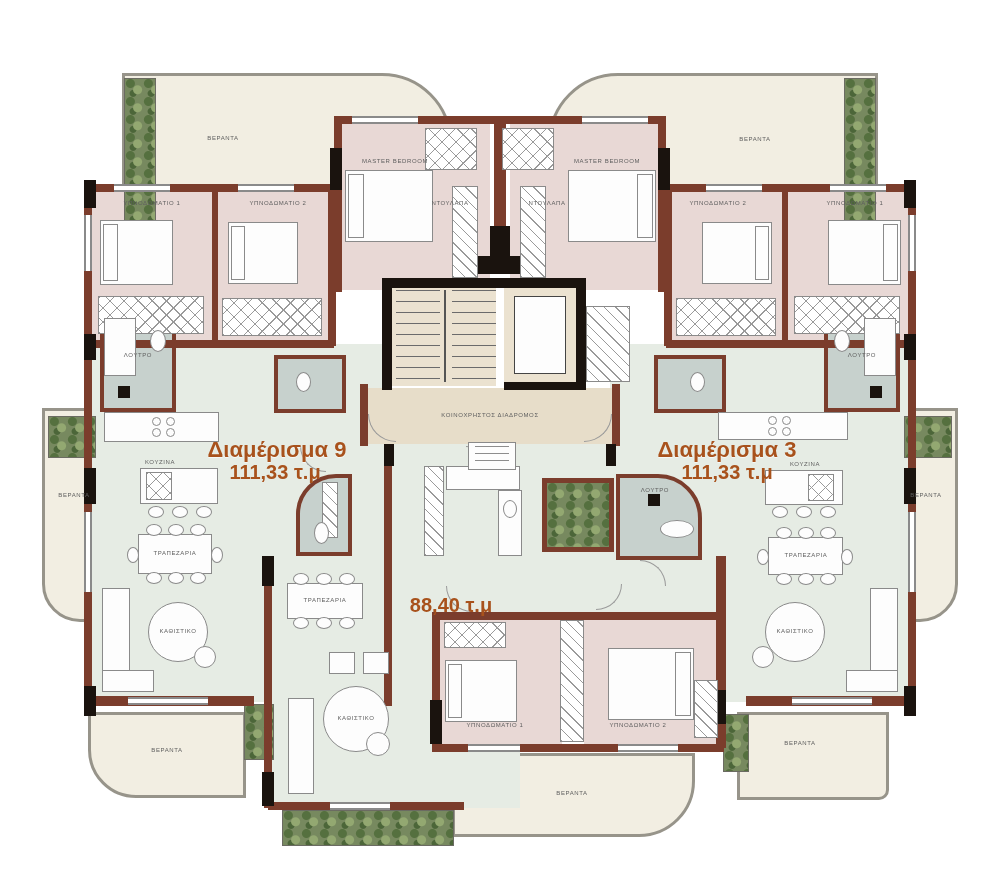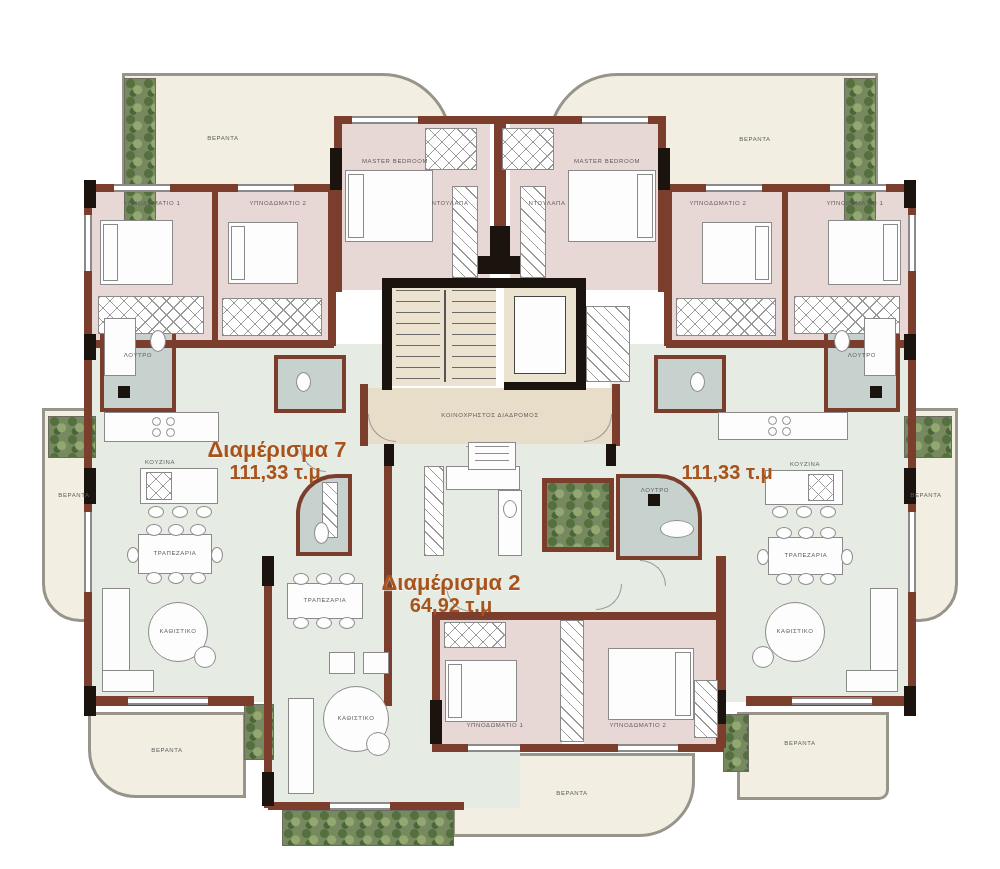--- a/index.html
+++ b/index.html
@@ -280,25 +280,25 @@
   <div class="abs fur circle" style="left:150px;top:330px;width:16px;height:22px;"></div>
   <div class="abs fur" style="left:864px;top:318px;width:32px;height:58px;z-index:6;"></div>
   <div class="abs wallk" style="left:870px;top:386px;width:12px;height:12px;z-index:6;"></div>
   <div class="abs fur circle" style="left:834px;top:330px;width:16px;height:22px;"></div>
   <div class="abs fur circle" style="left:296px;top:372px;width:15px;height:20px;"></div>
   <div class="abs fur circle" style="left:690px;top:372px;width:15px;height:20px;"></div>
   <div class="abs fur circle" style="left:314px;top:522px;width:15px;height:22px;"></div>
   <div class="abs fur circle" style="left:660px;top:520px;width:34px;height:18px;"></div>
   <div class="abs wallk" style="left:648px;top:494px;width:12px;height:12px;z-index:6;"></div>
 
-  <div class="abs lblA" style="left:172px;top:437px;width:210px;">Διαμέρισμα 7</div>
+  <div class="abs lblA" style="left:172px;top:437px;width:210px;">Διαμέρισμα 9</div>
   <div class="abs lblB" style="left:170px;top:461px;width:210px;">111,33 τ.μ</div>
+  <div class="abs lblA" style="left:622px;top:437px;width:210px;">Διαμέρισμα 3</div>
   <div class="abs lblB" style="left:622px;top:461px;width:210px;">111,33 τ.μ</div>
-  <div class="abs lblA" style="left:346px;top:570px;width:210px;">Διαμέρισμα 2</div>
-  <div class="abs lblB" style="left:346px;top:594px;width:210px;">64,92 τ.μ</div>
+  <div class="abs lblB" style="left:346px;top:594px;width:210px;">88,40 τ.μ</div>
 
   <div class="abs tiny" style="left:102px;top:200px;width:100px;">ΥΠΝΟΔΩΜΑΤΙΟ 1</div>
   <div class="abs tiny" style="left:228px;top:200px;width:100px;">ΥΠΝΟΔΩΜΑΤΙΟ 2</div>
   <div class="abs tiny" style="left:345px;top:158px;width:100px;">MASTER BEDROOM</div>
   <div class="abs tiny" style="left:557px;top:158px;width:100px;">MASTER BEDROOM</div>
   <div class="abs tiny" style="left:668px;top:200px;width:100px;">ΥΠΝΟΔΩΜΑΤΙΟ 2</div>
   <div class="abs tiny" style="left:805px;top:200px;width:100px;">ΥΠΝΟΔΩΜΑΤΙΟ 1</div>
   <div class="abs tiny" style="left:415px;top:200px;width:70px;">ΝΤΟΥΛΑΠΑ</div>
   <div class="abs tiny" style="left:512px;top:200px;width:70px;">ΝΤΟΥΛΑΠΑ</div>
   <div class="abs tiny" style="left:108px;top:352px;width:60px;">ΛΟΥΤΡΟ</div>

